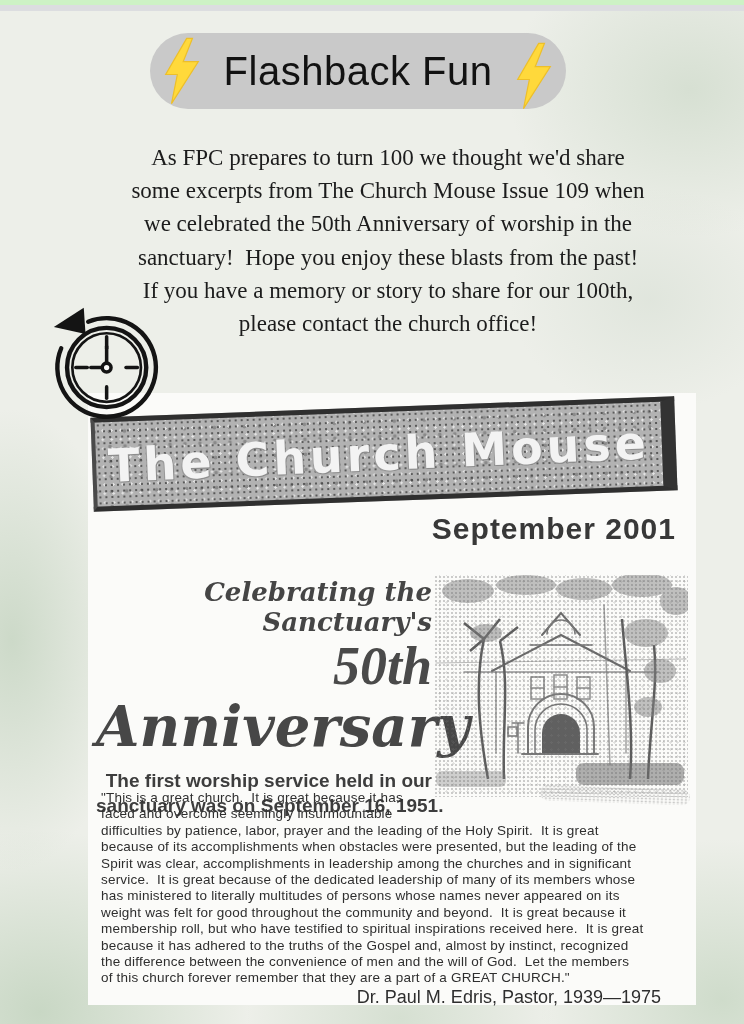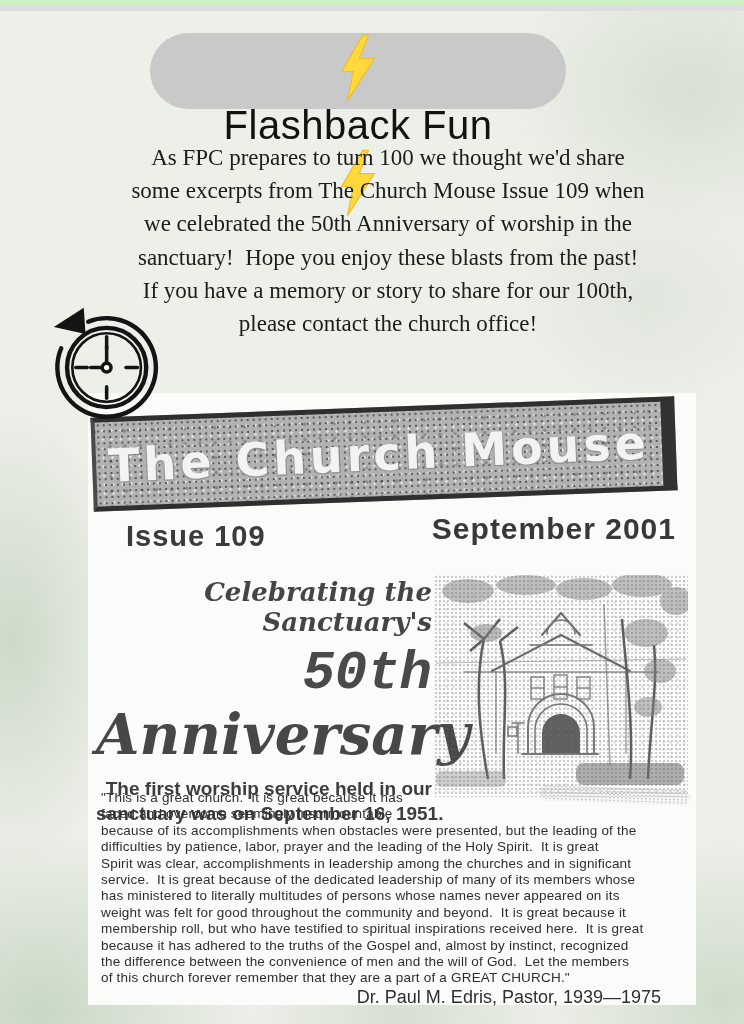--- a/index.html
+++ b/index.html
@@ -17,21 +17,21 @@
   }
   .strip{position:absolute;left:0;right:0;}
   .strip-green{top:0;height:5px;background:#cdf2c5;}
   .strip-gray{top:5px;height:6px;background:#dcdde0;}
 
   
   .pill{
     position:absolute;left:150px;top:33px;width:416px;height:76px;
     background:#c9c9c9;border-radius:40px;
     display:flex;align-items:center;justify-content:space-between;
-    padding:0 10px;box-sizing:border-box;flex-direction:column;
+    padding:0 10px;box-sizing:border-box;
   }
   .pill-title{
     font-family:"Liberation Sans",sans-serif;font-size:40px;color:#121212;
     letter-spacing:.5px;white-space:pre;
   }
   .bolt{width:44px;height:70px;flex:0 0 auto;}
   .bolt.right{margin-bottom:-10px;}
 
   
   .intro{
@@ -76,21 +76,21 @@
   }
   .issuedate{
     position:absolute;right:20px;top:119px;
     font-family:"Liberation Sans",sans-serif;font-weight:bold;
     font-size:30px;color:#383838;letter-spacing:1px;
   }
   .feature{
     position:absolute;left:8px;top:184px;width:336px;text-align:right;color:#454545;
   }
   .f1{font-family:"DejaVu Serif",serif;font-style:italic;font-weight:bold;font-size:26px;line-height:30px;}
-  .f2{font-family:Liberation Mono, monospace;font-style:italic;font-weight:bold;font-size:54px;line-height:54px;margin-top:10px;color:#4a4a4a;}
+  .f2{font-family:Liberation Serif, serif;font-style:italic;font-weight:bold;font-size:54px;line-height:54px;margin-top:2px;color:#4a4a4a;}
   .f3{font-family:"DejaVu Serif",serif;font-style:italic;font-weight:bold;font-size:56px;line-height:62px;margin-top:2px;color:#474747;}
   .fcaption{margin-top:12px;font-family:"Liberation Sans",sans-serif;font-weight:bold;font-size:19px;line-height:24.5px;color:#3d3d3d;}
   .fcaption .line{white-space:pre;}
 
   .church{position:absolute;left:346px;top:182px;width:254px;height:222px;}
   .churchgrain{
     position:absolute;left:346px;top:182px;width:254px;height:222px;
     background-image:
       radial-gradient(rgba(95,95,95,.30) 1px, transparent 1.4px),
       radial-gradient(rgba(130,130,130,.22) 1px, transparent 1.3px);
@@ -162,21 +162,20 @@
       <circle cx="78" cy="74" r="5" fill="#fbfbf9" stroke="#141414" stroke-width="4"></circle>
     </svg>
   </div>
 
   <div class="clipping">
 
     <div class="masthead">
       <span class="masthead-title">The Church Mouse</span>
     </div>
 
-    <div class="issue">Issue 109</div>
     <div class="issuedate">September 2001</div>
 
     <div class="feature">
       <div class="f1">Celebrating the Sanctuary's</div>
       <div class="f2">50th</div>
       <div class="f3">Anniversary</div>
       <div class="fcaption">
         <div class="line">The first worship service held in our</div>
         <div class="line">sanctuary was on September 16, 1951.</div>
       </div>
@@ -229,22 +228,22 @@
         <rect x="142" y="188" width="108" height="22" rx="8" fill="#6f6f6f" opacity=".55"></rect>
         <rect x="2" y="196" width="70" height="16" rx="6" fill="#7c7c7c" opacity=".35"></rect>
       </svg>
     </div>
     <div class="churchgrain"></div>
     <div class="smudge"></div>
 
     <div class="quote">
       <div class="qline">"This is a great church.  It is great because it has</div>
       <div class="qline">faced and overcome seemingly insurmountable</div>
+      <div class="qline">difficulties by patience, labor, prayer and the leading of the Holy Spirit.  It is great</div>
       <div class="qline">because of its accomplishments when obstacles were presented, but the leading of the</div>
-      <div class="qline">difficulties by patience, labor, prayer and the leading of the Holy Spirit.  It is great</div>
       <div class="qline">Spirit was clear, accomplishments in leadership among the churches and in significant</div>
       <div class="qline">service.  It is great because of the dedicated leadership of many of its members whose</div>
       <div class="qline">has ministered to literally multitudes of persons whose names never appeared on its</div>
       <div class="qline">weight was felt for good throughout the community and beyond.  It is great because it</div>
       <div class="qline">membership roll, but who have testified to spiritual inspirations received here.  It is great</div>
       <div class="qline">because it has adhered to the truths of the Gospel and, almost by instinct, recognized</div>
       <div class="qline">the difference between the convenience of men and the will of God.  Let the members</div>
       <div class="qline">of this church forever remember that they are a part of a GREAT CHURCH."</div>
       <div class="attribution">Dr. Paul M. Edris, Pastor, 1939—1975</div>
     </div>

